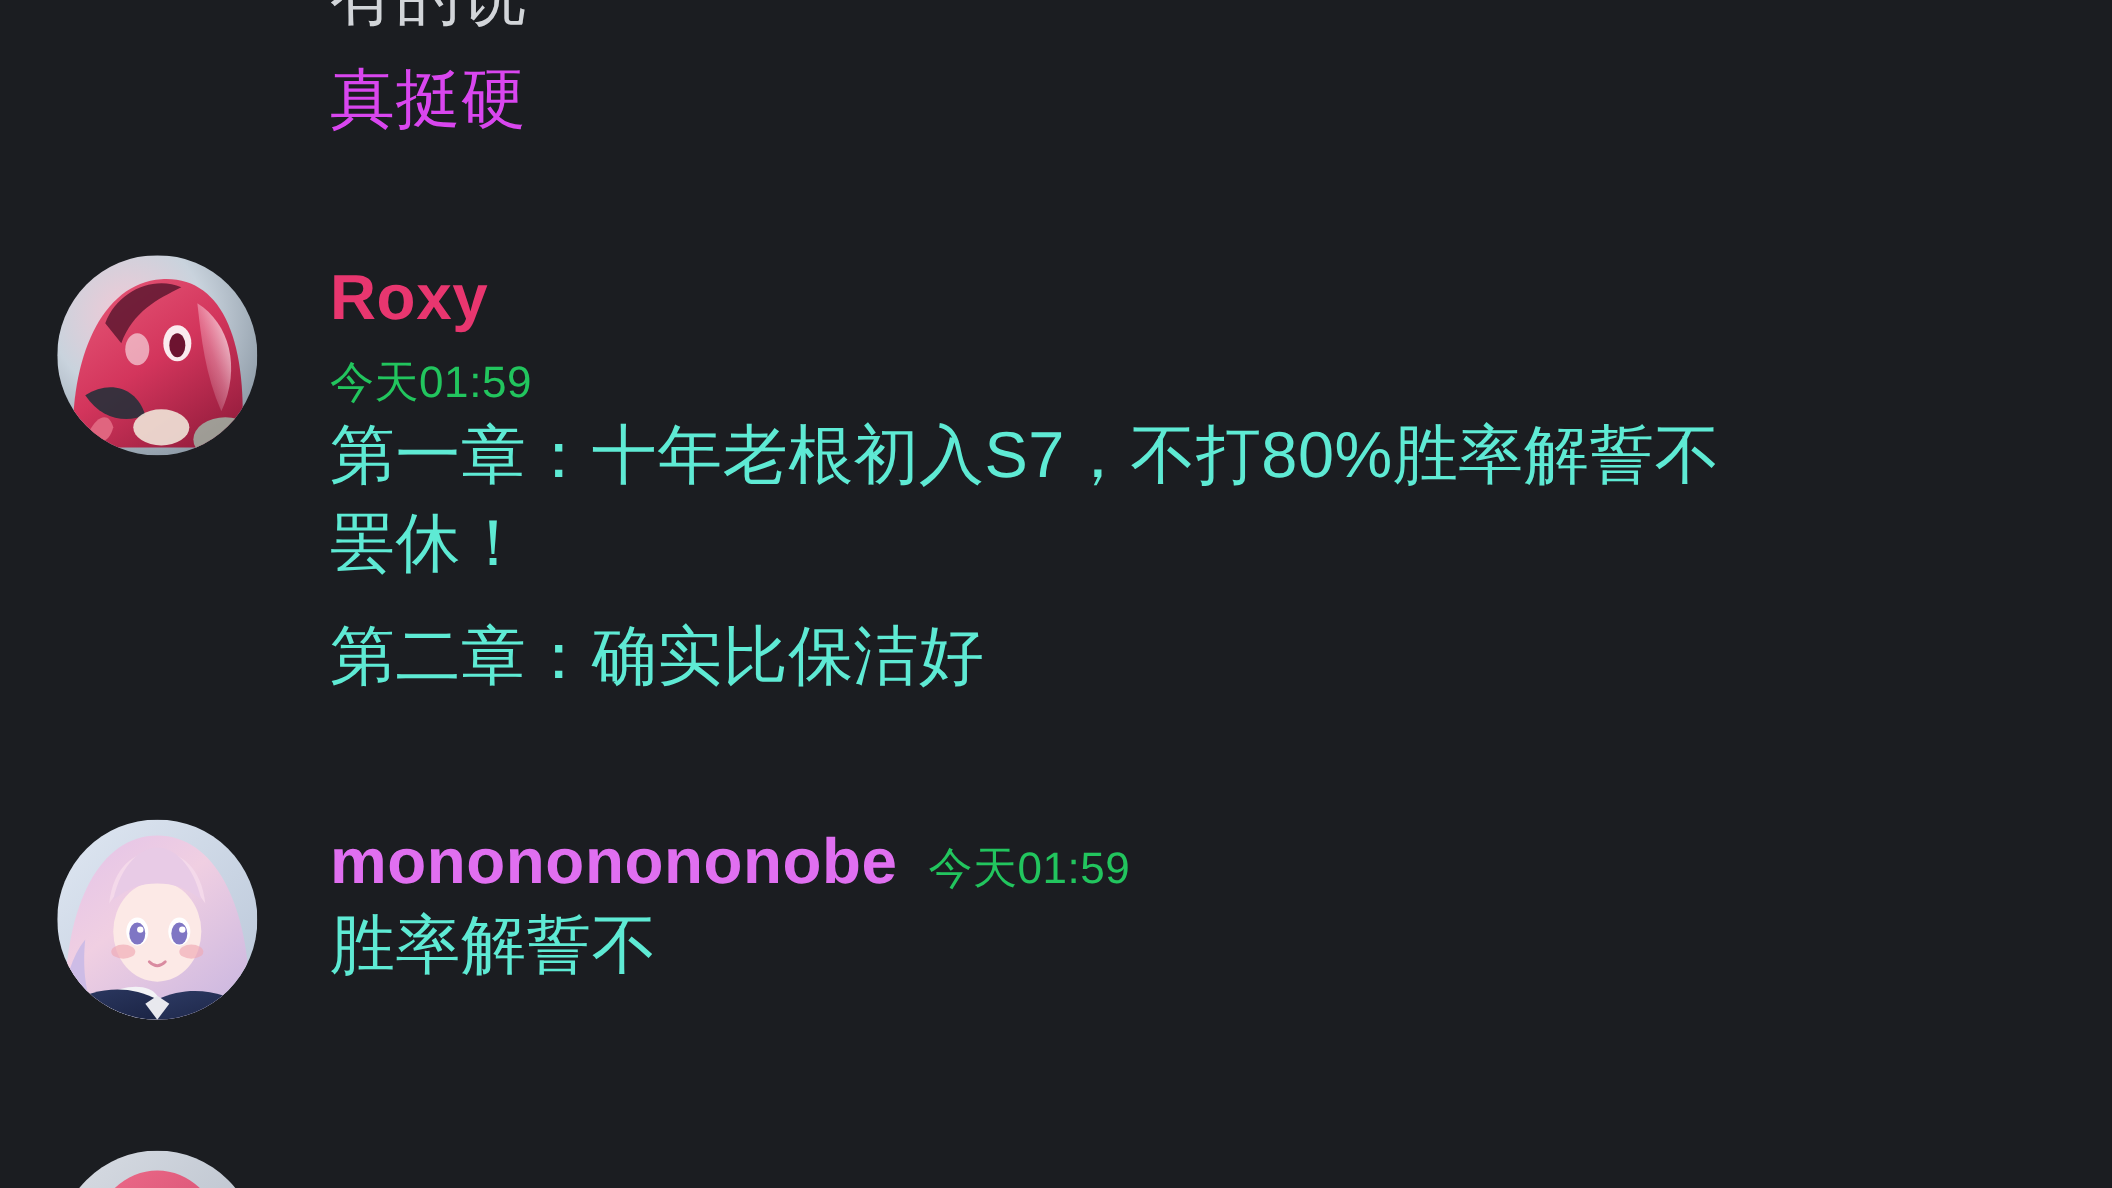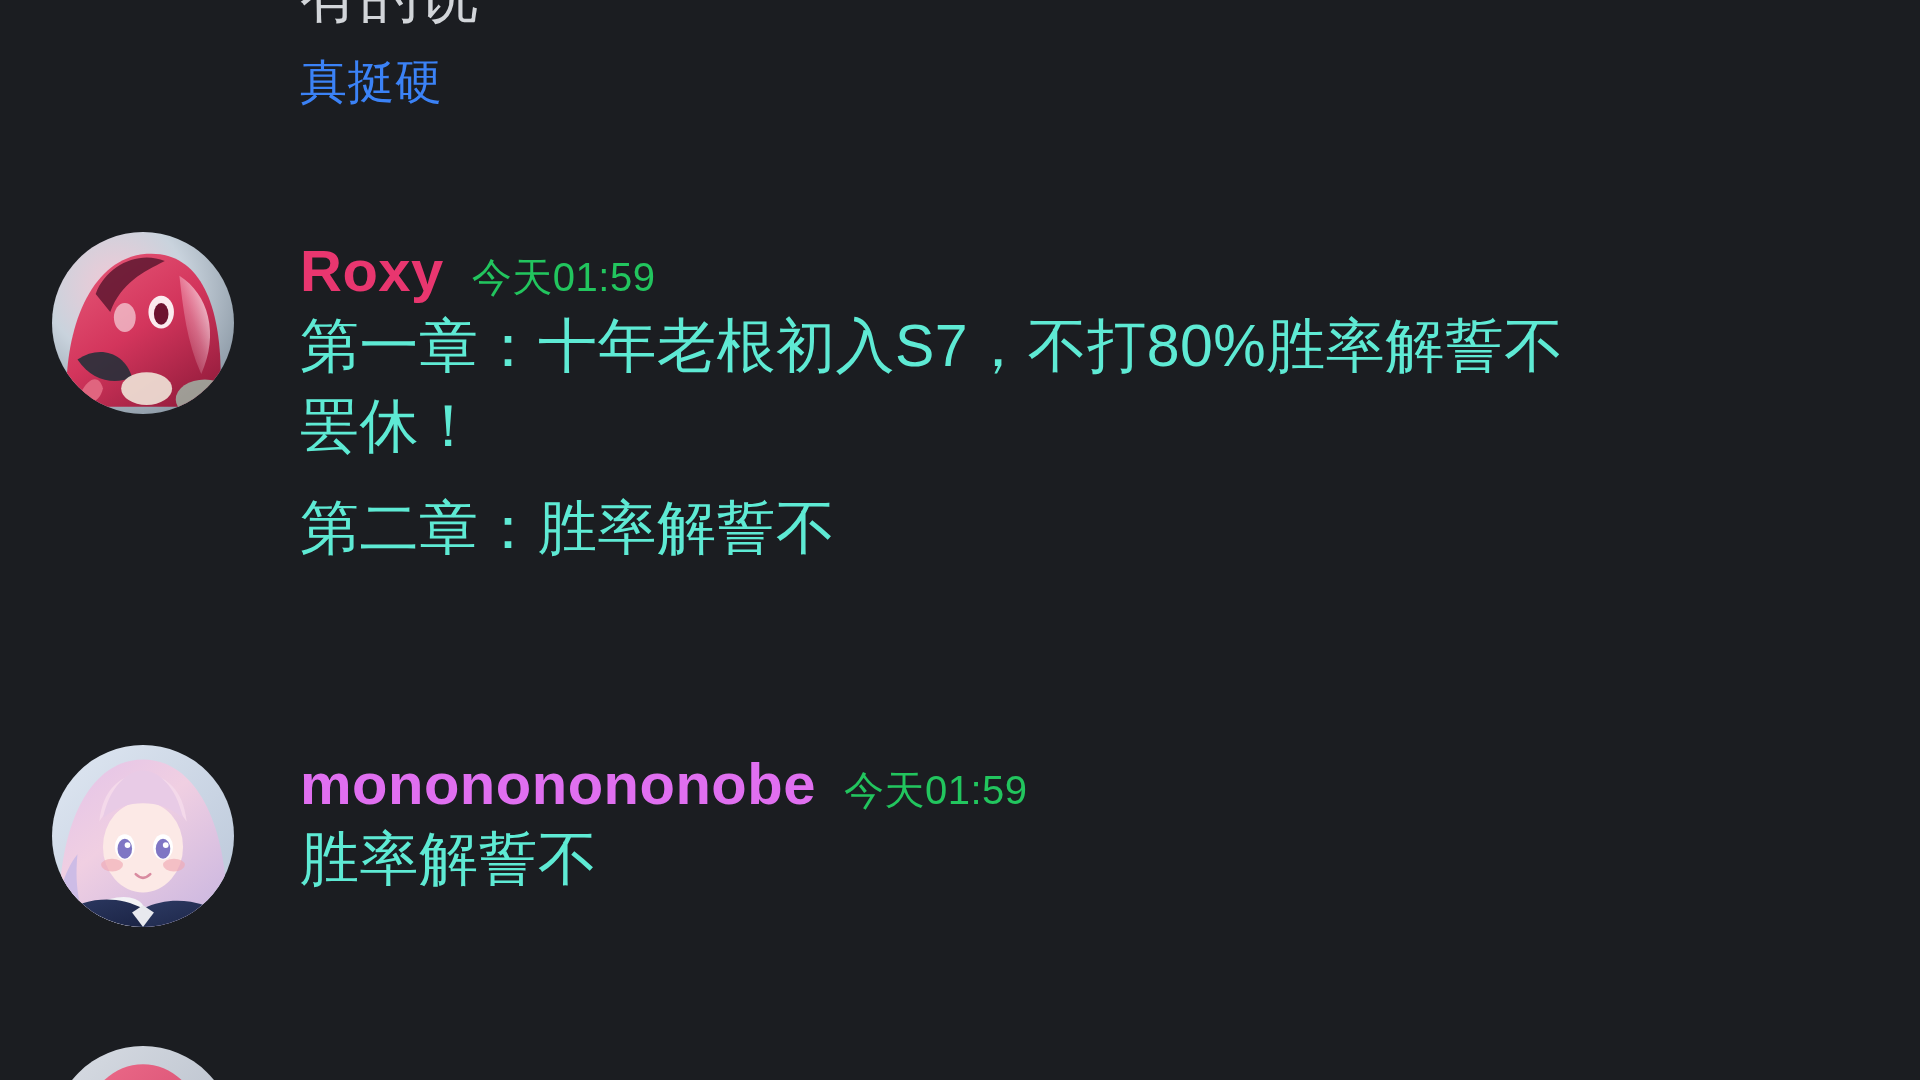--- a/index.html
+++ b/index.html
@@ -97,31 +97,31 @@
     top: -44px;
     font-size: 59px;
     color: #d2d5d9;
     letter-spacing: 0.5px;
     line-height: 1.36;
   }
   #msg-top-line {
     position: absolute;
     left: 300px;
     top: 50px;
-    font-size: 47px;
-    color: #3b82f6;
+    font-size: 59px;
+    color: #d946ef;
     letter-spacing: 0.5px;
     line-height: 1.36;
   }
 
   #message-roxy      { top: 232px; }
   #message-mononobe  { top: 745px; }
   #message-partial   { top: 1046px; }
 
-  #message-roxy .msg-header    { margin-top: 10px; }
+  #message-roxy .msg-header    { margin-top: 10px; flex-direction: column; }
   #message-mononobe .msg-header{ margin-top: 10px; }
 
   .partial-avatar {
     width: 182px;
     height: 182px;
     border-radius: 50%;
     overflow: hidden;
     position: relative;
     background: #2a2c31;
   }
@@ -176,21 +176,21 @@
         </svg>
       </div>
     </div>
     <div class="msg-body">
       <div class="msg-header">
         <span class="username" style="color:#e8366f">Roxy</span>
         <span class="timestamp">今天01:59</span>
       </div>
       <div class="msg-line">第一章：十年老根初入S7，不打80%胜率解誓不</div>
       <div class="msg-line">罢休！</div>
-      <div class="msg-line" style="margin-top:22px">第二章：胜率解誓不</div>
+      <div class="msg-line" style="margin-top:22px">第二章：确实比保洁好</div>
     </div>
   </div>
 
   <div class="message" id="message-mononobe">
     <div class="avatar-slot">
       <div class="avatar">
         <svg viewBox="0 0 100 100" preserveAspectRatio="xMidYMid slice" aria-hidden="true">
           <defs>
             <linearGradient id="mn-bg" x1="0%" y1="0%" x2="100%" y2="100%">
               <stop offset="0%" stop-color="#dfe7f2"></stop>

